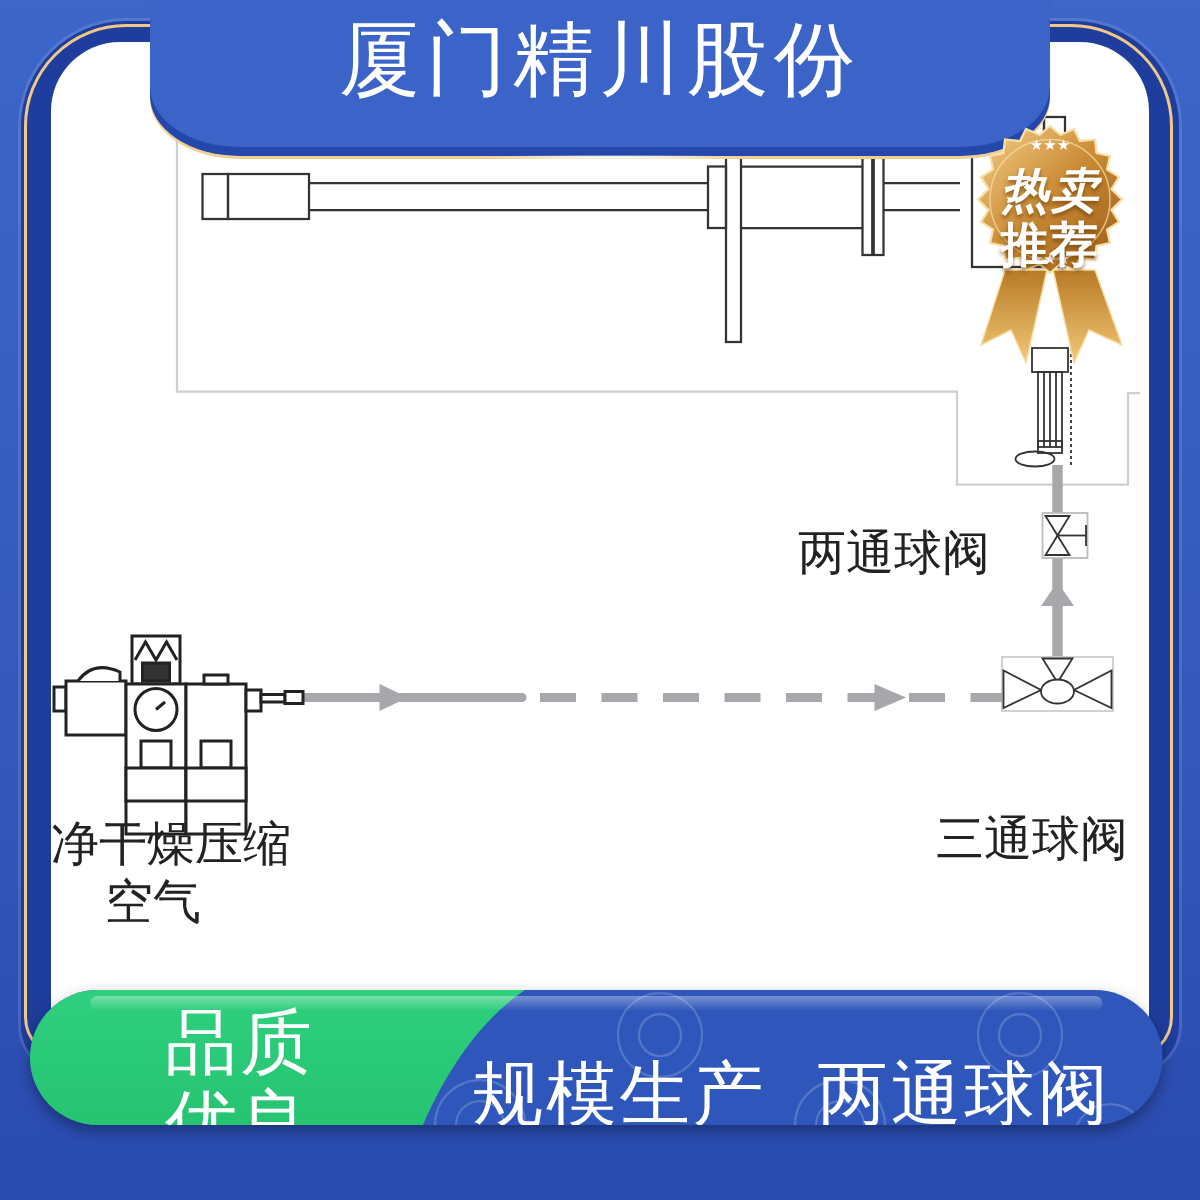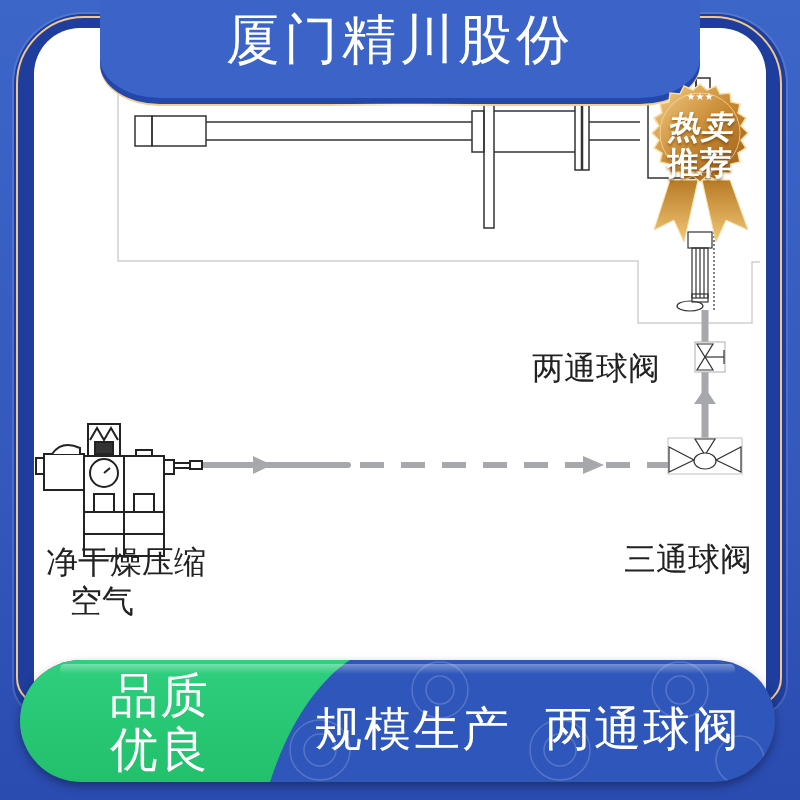--- a/index.html
+++ b/index.html
@@ -18,21 +18,21 @@
 
   
   .diagram { position:absolute; left:0; top:0; width:800px; height:800px; }
   .lbl { position:absolute; color:#222; font-family:"DejaVu Serif", serif; font-size:32px; white-space:nowrap; }
 
   
   .badge { position:absolute; left:640px; top:80px; width:120px; height:170px; }
   .badge-text { position:absolute; left:0; right:0; text-align:center; color:#ffffff; font-weight:bold; font-size:32px; text-shadow:0 2px 3px rgba(90,50,0,0.6); letter-spacing:1px; }
 
   
-  .bottom-bar { position:absolute; left:20px; top:660px; width:755px; height:122px; border-radius:62px; background:#2f57bb; overflow:hidden; box-shadow:0 4px 10px rgba(0,0,0,0.35); }
+  .bottom-bar { position:absolute; left:20px; top:660px; width:755px; height:90px; border-radius:62px; background:#2f57bb; overflow:hidden; box-shadow:0 4px 10px rgba(0,0,0,0.35); }
   .bottom-green { position:absolute; left:0; top:0; width:330px; height:122px; background:linear-gradient(180deg,#2ecf7e 0%,#23c06c 100%); clip-path:path('M0 0 L330 0 C 300 20, 270 60, 250 122 L0 122 Z'); }
   .pattern { position:absolute; inset:0; opacity:0.18; }
   .quality-text { position:absolute; left:90px; top:8px; width:150px; color:#ffffff; font-size:48px; line-height:54px; letter-spacing:2px; }
   .slogan-text { position:absolute; left:295px; top:38px; color:#ffffff; font-size:47px; letter-spacing:2px; white-space:nowrap; }
   .bar-gloss { position:absolute; left:40px; top:4px; right:40px; height:10px; border-radius:6px; background:linear-gradient(180deg,rgba(255,255,255,0.35),rgba(255,255,255,0)); }
 </style>
 </head>
 <body>
 
 <div class="stage">
@@ -114,21 +114,21 @@
       <rect x="134" y="494" width="20" height="18"></rect>
       <rect x="124" y="512" width="40" height="22"></rect>
       <rect x="164" y="460" width="10" height="14"></rect>
       <rect x="174" y="463" width="16" height="5"></rect>
       <rect x="190" y="461" width="12" height="8"></rect>
     </g>
   </svg>
 
   <div class="lbl" style="left:532px;top:347px;">两通球阀</div>
   <div class="lbl" style="left:624px;top:498px;margin-top:40px;">三通球阀</div>
-  <div class="lbl" style="left:34px;top:541px;margin-left:12px;">净干燥压缩</div>
+  <div class="lbl" style="left:34px;top:541px;">净干燥压缩</div>
   <div class="lbl" style="left:70px;top:580px;">空气</div>
 
   <div class="title-banner">
     <div class="title-text">厦门精川股份</div>
     <div class="title-glow"></div>
   </div>
 
   <div class="badge">
     <svg width="120" height="170" viewBox="0 0 120 170">
       <defs>

